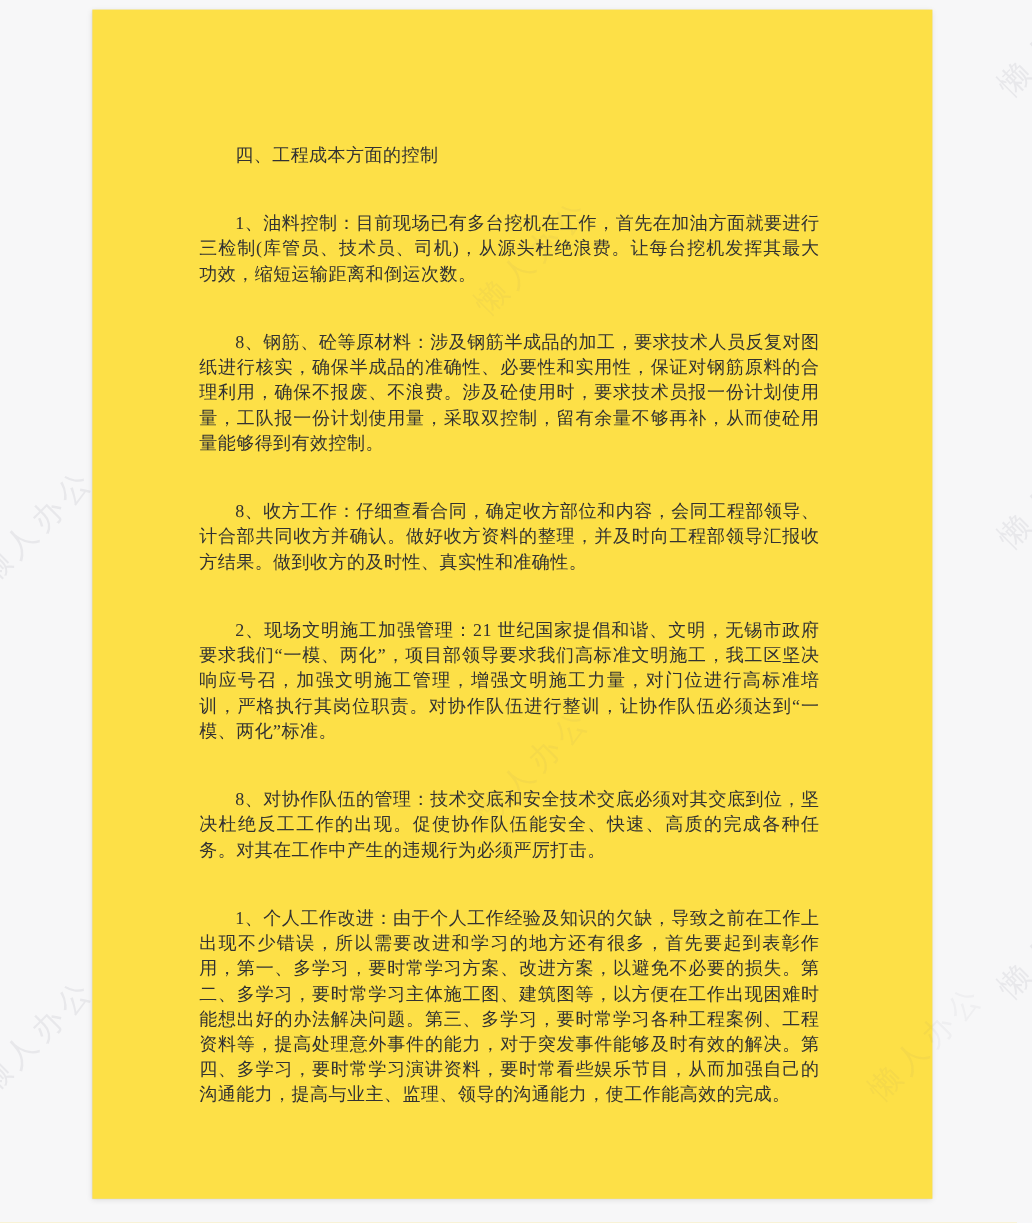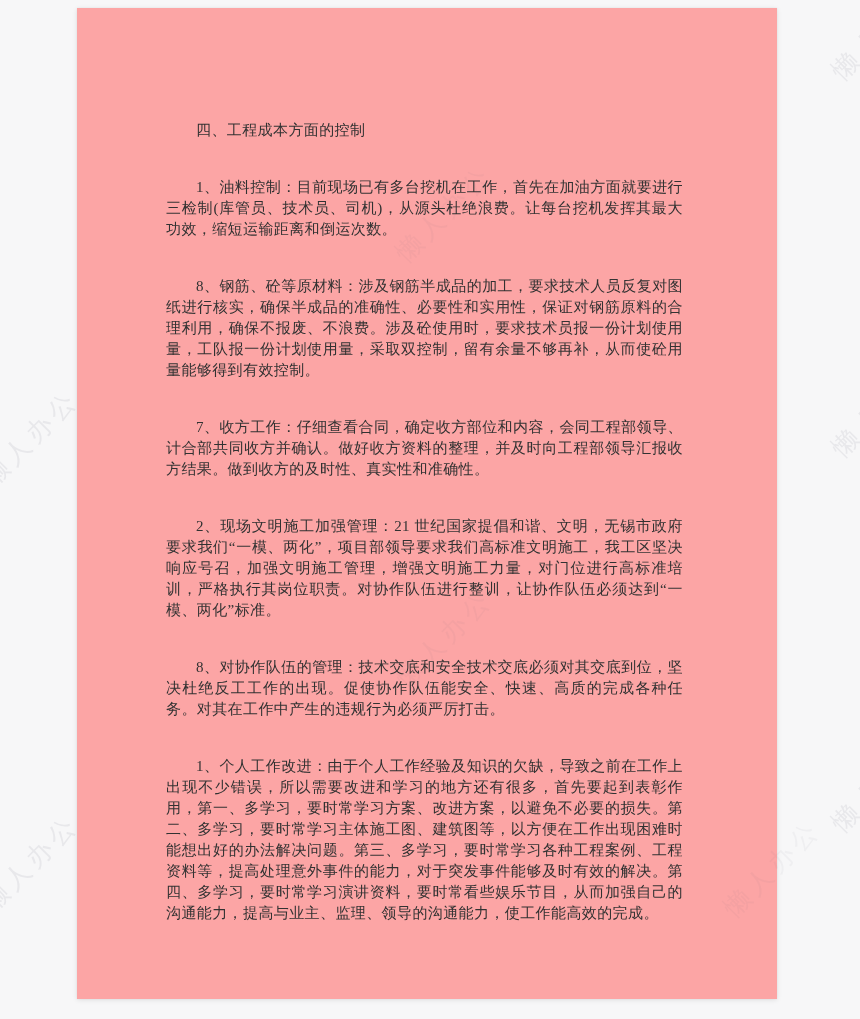--- a/index.html
+++ b/index.html
@@ -13,21 +13,21 @@
     position: relative;
     overflow: hidden;
     font-family: "Liberation Serif", serif;
   }
   .sheet {
     position: absolute;
     left: 77px;
     top: 8px;
     width: 700px;
     height: 991px;
-    background: #fca5a5;
+    background: #fde047;
     box-shadow: 0 1px 5px rgba(0,0,0,0.10), 0 0 1px rgba(0,0,0,0.08);
     box-sizing: border-box;
     padding: 112px 94px 0 89px;
   }
   .doc-heading, .doc-paragraph {
     margin: 0 0 36px 0;
     font-size: 15px;
     font-weight: normal;
     line-height: 21px;
     color: #323232;
@@ -53,21 +53,21 @@
     color: rgba(110, 110, 125, 0.055);
   }
 </style>
 </head>
 <body>
 
 <div class="sheet">
   <h2 class="doc-heading">四、工程成本方面的控制</h2>
   <p class="doc-paragraph">1、油料控制：目前现场已有多台挖机在工作，首先在加油方面就要进行三检制(库管员、技术员、司机)，从源头杜绝浪费。让每台挖机发挥其最大功效，缩短运输距离和倒运次数。</p>
   <p class="doc-paragraph">8、钢筋、砼等原材料：涉及钢筋半成品的加工，要求技术人员反复对图纸进行核实，确保半成品的准确性、必要性和实用性，保证对钢筋原料的合理利用，确保不报废、不浪费。涉及砼使用时，要求技术员报一份计划使用量，工队报一份计划使用量，采取双控制，留有余量不够再补，从而使砼用量能够得到有效控制。</p>
-  <p class="doc-paragraph">7、收方工作：仔细查看合同，确定收方部位和内容，会同工程部领导、计合部共同收方并确认。做好收方资料的整理，并及时向工程部领导汇报收方结果。做到收方的及时性、真实性和准确性。</p>
+  <p class="doc-paragraph">8、收方工作：仔细查看合同，确定收方部位和内容，会同工程部领导、计合部共同收方并确认。做好收方资料的整理，并及时向工程部领导汇报收方结果。做到收方的及时性、真实性和准确性。</p>
 
   <p class="doc-paragraph">2、现场文明施工加强管理：21 世纪国家提倡和谐、文明，无锡市政府要求我们“一模、两化”，项目部领导要求我们高标准文明施工，我工区坚决响应号召，加强文明施工管理，增强文明施工力量，对门位进行高标准培训，严格执行其岗位职责。对协作队伍进行整训，让协作队伍必须达到“一模、两化”标准。</p>
   <p class="doc-paragraph">8、对协作队伍的管理：技术交底和安全技术交底必须对其交底到位，坚决杜绝反工工作的出现。促使协作队伍能安全、快速、高质的完成各种任务。对其在工作中产生的违规行为必须严厉打击。</p>
   <p class="doc-paragraph">1、个人工作改进：由于个人工作经验及知识的欠缺，导致之前在工作上出现不少错误，所以需要改进和学习的地方还有很多，首先要起到表彰作用，第一、多学习，要时常学习方案、改进方案，以避免不必要的损失。第二、多学习，要时常学习主体施工图、建筑图等，以方便在工作出现困难时能想出好的办法解决问题。第三、多学习，要时常学习各种工程案例、工程资料等，提高处理意外事件的能力，对于突发事件能够及时有效的解决。第四、多学习，要时常学习演讲资料，要时常看些娱乐节目，从而加强自己的沟通能力，提高与业主、监理、领导的沟通能力，使工作能高效的完成。</p>
 </div>
 
 <div class="watermark" style="left:818px; top:18px;">懒人办公</div>
 <div class="watermark wm-faint" style="left:382px; top:200px;">懒人办公</div>
 <div class="watermark" style="left:-32px; top:425px;">懒人办公</div>
 <div class="watermark" style="left:818px; top:395px;">懒人办公</div>

